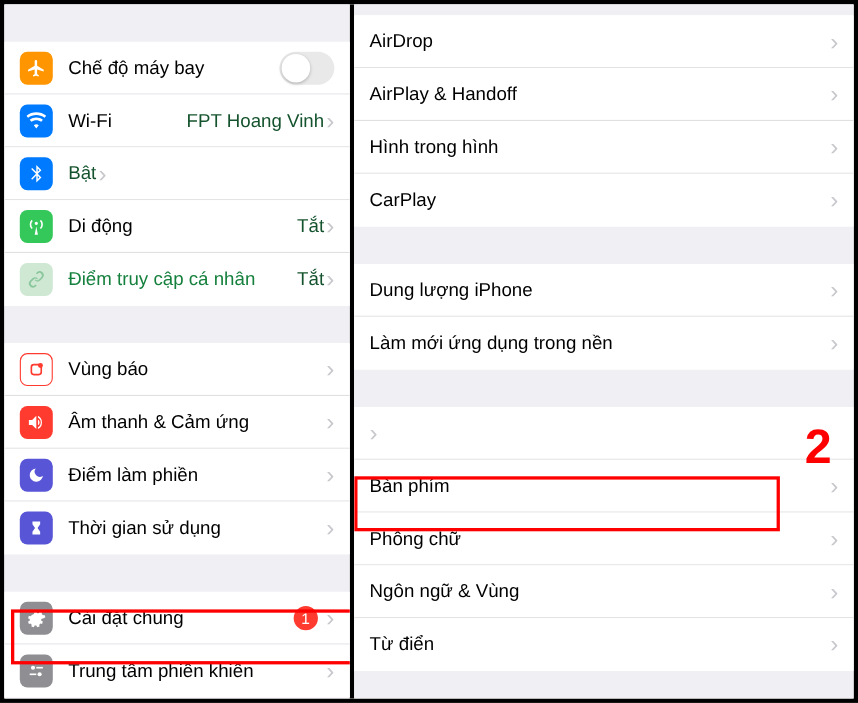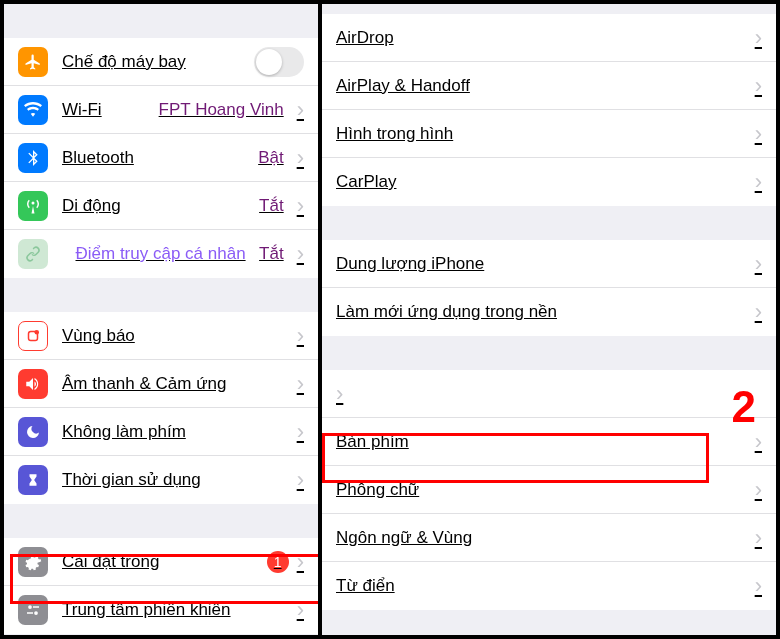--- a/index.html
+++ b/index.html
@@ -21,21 +21,21 @@
     display: flex;
   }
   .pane {
     height: 100%;
     background: #efeff4;
     overflow: hidden;
     position: relative;
   }
   .pane-left { width: 318px; border-right: 4px solid #000; }
   .pane-right { flex: 1; }
-  .group { background: #fff; margin: 0; text-decoration: underline; }
+  .group { background: #fff; margin: 0; }
   .gap { height: 34px; background: #efeff4; }
   .row {
     display: flex;
     align-items: center;
     min-height: 48px;
     padding: 0 14px;
     background: #fff;
     border-bottom: 1px solid #e0e0e3;
     font-size: 17px;
     color: #000;
@@ -43,21 +43,21 @@
   }
   .row:last-child { border-bottom: none; }
   .icon-box {
     width: 30px; height: 30px;
     border-radius: 7px;
     display: flex; align-items: center; justify-content: center;
     margin-right: 14px;
     flex-shrink: 0;
   }
   .label { flex: 1; }
-  .detail { color: #701a75; font-size: 17px; margin-right: 13px; }
+  .detail { color: #14532d; font-size: 17px; margin-right: 2px; }
   .chevron {
     color: #c7c7cc;
     font-size: 22px;
     font-weight: 300;
     line-height: 1;
   }
   .toggle {
     width: 50px; height: 30px;
     border-radius: 15px;
     background: #e9e9ea;
@@ -74,21 +74,21 @@
   }
   .badge {
     width: 22px; height: 22px;
     border-radius: 50%;
     background: #ff3b30;
     color: #fff;
     font-size: 14px;
     display: flex; align-items: center; justify-content: center;
     margin-right: 8px;
   }
-  .disabled .label { color: #8b5cf6; text-align: center; }
+  .disabled .label { color: #15803d; }
   .highlight-box {
     position: absolute;
     border: 3px solid #ff0000;
     pointer-events: none;
     z-index: 10;
   }
   .step-number {
     position: absolute;
     font-size: 44px;
     font-weight: 700;
@@ -135,21 +135,20 @@
         <span class="label">Wi-Fi</span>
         <span class="detail">FPT Hoang Vinh</span>
         <span class="chevron">›</span>
       </div>
       <div class="row">
         <div class="icon-box ic-blue">
           <svg width="16" height="18" viewBox="0 0 24 24" fill="#fff">
               <path d="M12 0v9.6L6.4 4 5 5.4 11.6 12 5 18.6 6.4 20 12 14.4V24l7-7-5-5 5-5-7-7zm2 4.8L16.2 7 14 9.2V4.8zm0 14.4v-4.4L16.2 17 14 19.2z"></path>
             </svg>
         </div>
-        <span class="label">Bluetooth</span>
         <span class="detail">Bật</span>
         <span class="chevron">›</span>
       </div>
       <div class="row">
         <div class="icon-box ic-green">
           <svg width="18" height="18" viewBox="0 0 24 24" fill="#fff">
               <path d="M12 6a2 2 0 1 0 0 4 2 2 0 0 0 0-4zm-5.7-2.3a8 8 0 0 0 0 11.3l1.4-1.4a6 6 0 0 1 0-8.5L6.3 3.7zm11.4 0l-1.4 1.4a6 6 0 0 1 0 8.5l1.4 1.4a8 8 0 0 0 0-11.3zM12 12l-2 10h4l-2-10z"></path>
             </svg>
         </div>
         <span class="label">Di động</span>
@@ -189,21 +188,21 @@
         </div>
         <span class="label">Âm thanh &amp; Cảm ứng</span>
         <span class="chevron">›</span>
       </div>
       <div class="row">
         <div class="icon-box ic-indigo">
           <svg width="16" height="16" viewBox="0 0 24 24" fill="#fff">
               <path d="M21 12.8A9 9 0 1 1 11.2 3a7 7 0 0 0 9.8 9.8z"></path>
             </svg>
         </div>
-        <span class="label">Không làm phím</span>
+        <span class="label">Điểm làm phiền</span>
         <span class="chevron">›</span>
       </div>
       <div class="row">
         <div class="icon-box ic-indigo">
           <svg width="14" height="18" viewBox="0 0 24 24" fill="#fff">
               <path d="M6 2h12v4l-4 6 4 6v4H6v-4l4-6-4-6V2z"></path>
             </svg>
         </div>
         <span class="label">Thời gian sử dụng</span>
         <span class="chevron">›</span>
@@ -212,21 +211,21 @@
 
     <div class="gap"></div>
 
     <div class="group">
       <div class="row">
         <div class="icon-box ic-grey">
           <svg width="18" height="18" viewBox="0 0 24 24" fill="#fff">
               <path d="M12 8a4 4 0 1 0 0 8 4 4 0 0 0 0-8zm9 4l2-1-1-3-2 .5a9 9 0 0 0-1.5-1.5l.5-2-3-1-1 2h-2l-1-2-3 1 .5 2A9 9 0 0 0 5 9.5L3 9l-1 3 2 1v2l-2 1 1 3 2-.5a9 9 0 0 0 1.5 1.5l-.5 2 3 1 1-2h2l1 2 3-1-.5-2a9 9 0 0 0 1.5-1.5l2 .5 1-3-2-1v-2z"></path>
             </svg>
         </div>
-        <span class="label">Cài đặt trong</span>
+        <span class="label">Cài đặt chung</span>
         <span class="badge">1</span>
         <span class="chevron">›</span>
       </div>
       <div class="row">
         <div class="icon-box ic-greylt">
           <svg width="18" height="18" viewBox="0 0 24 24" fill="#fff">
               <circle cx="8" cy="8" r="2.5"></circle>
               <rect x="12" y="7" width="8" height="2"></rect>
               <circle cx="16" cy="16" r="2.5"></circle>
               <rect x="4" y="15" width="8" height="2"></rect>

